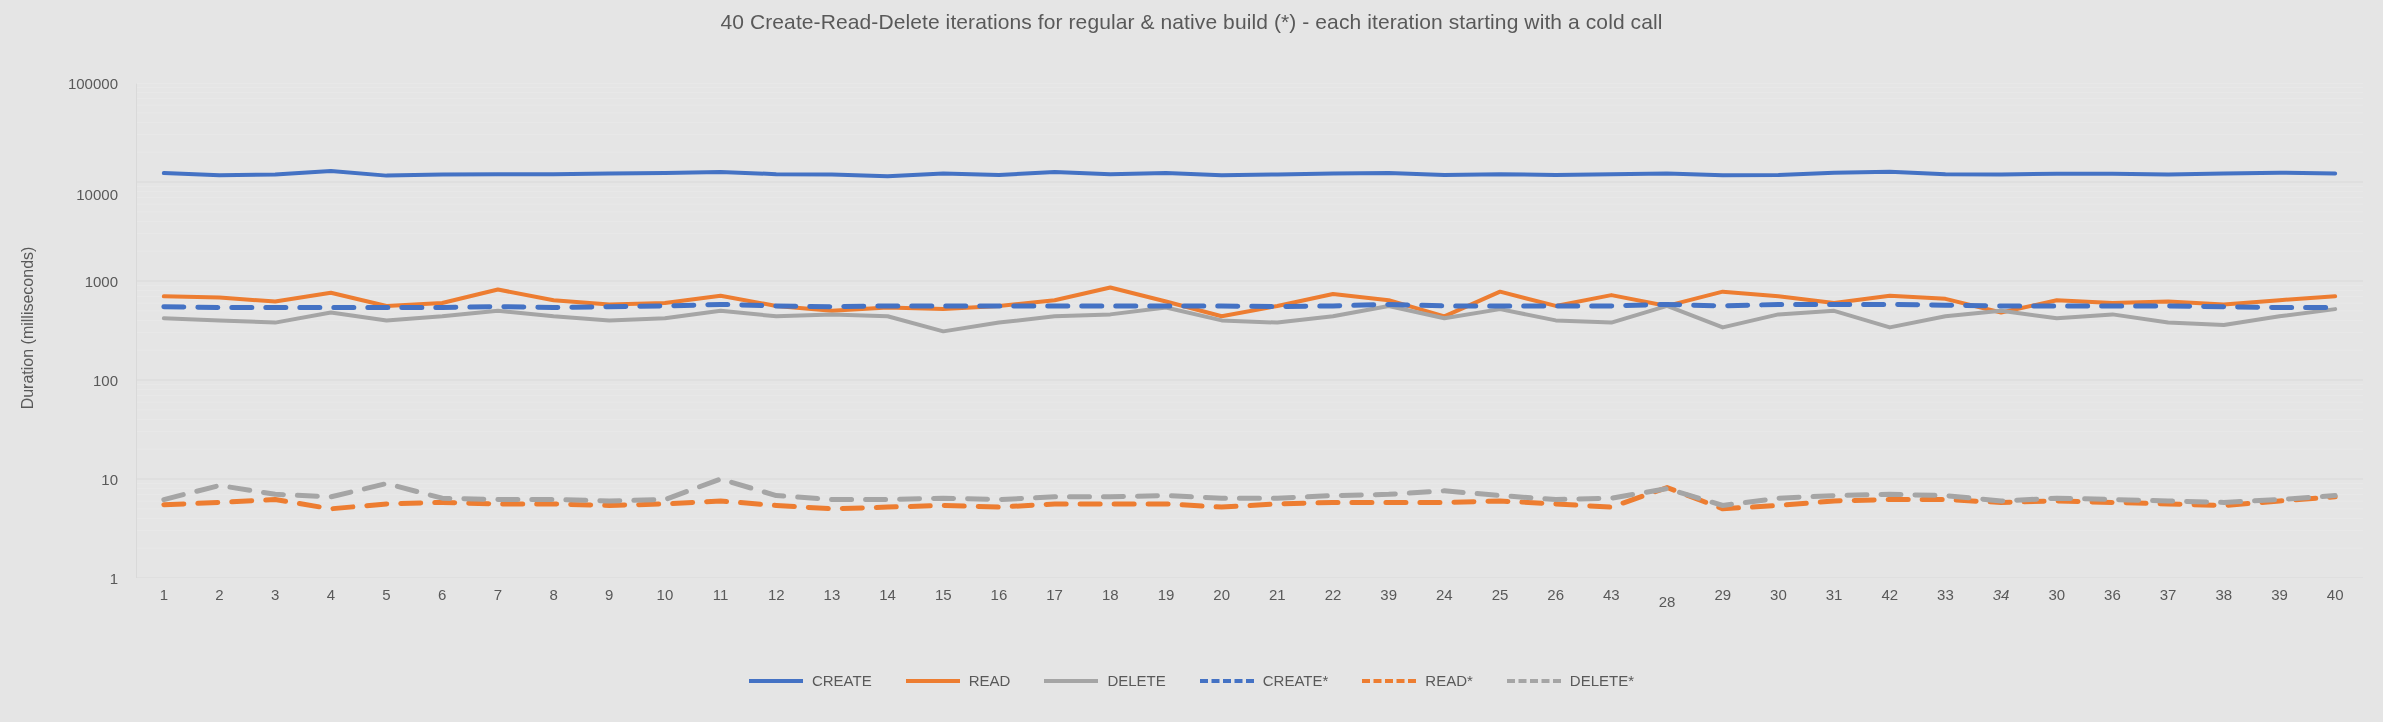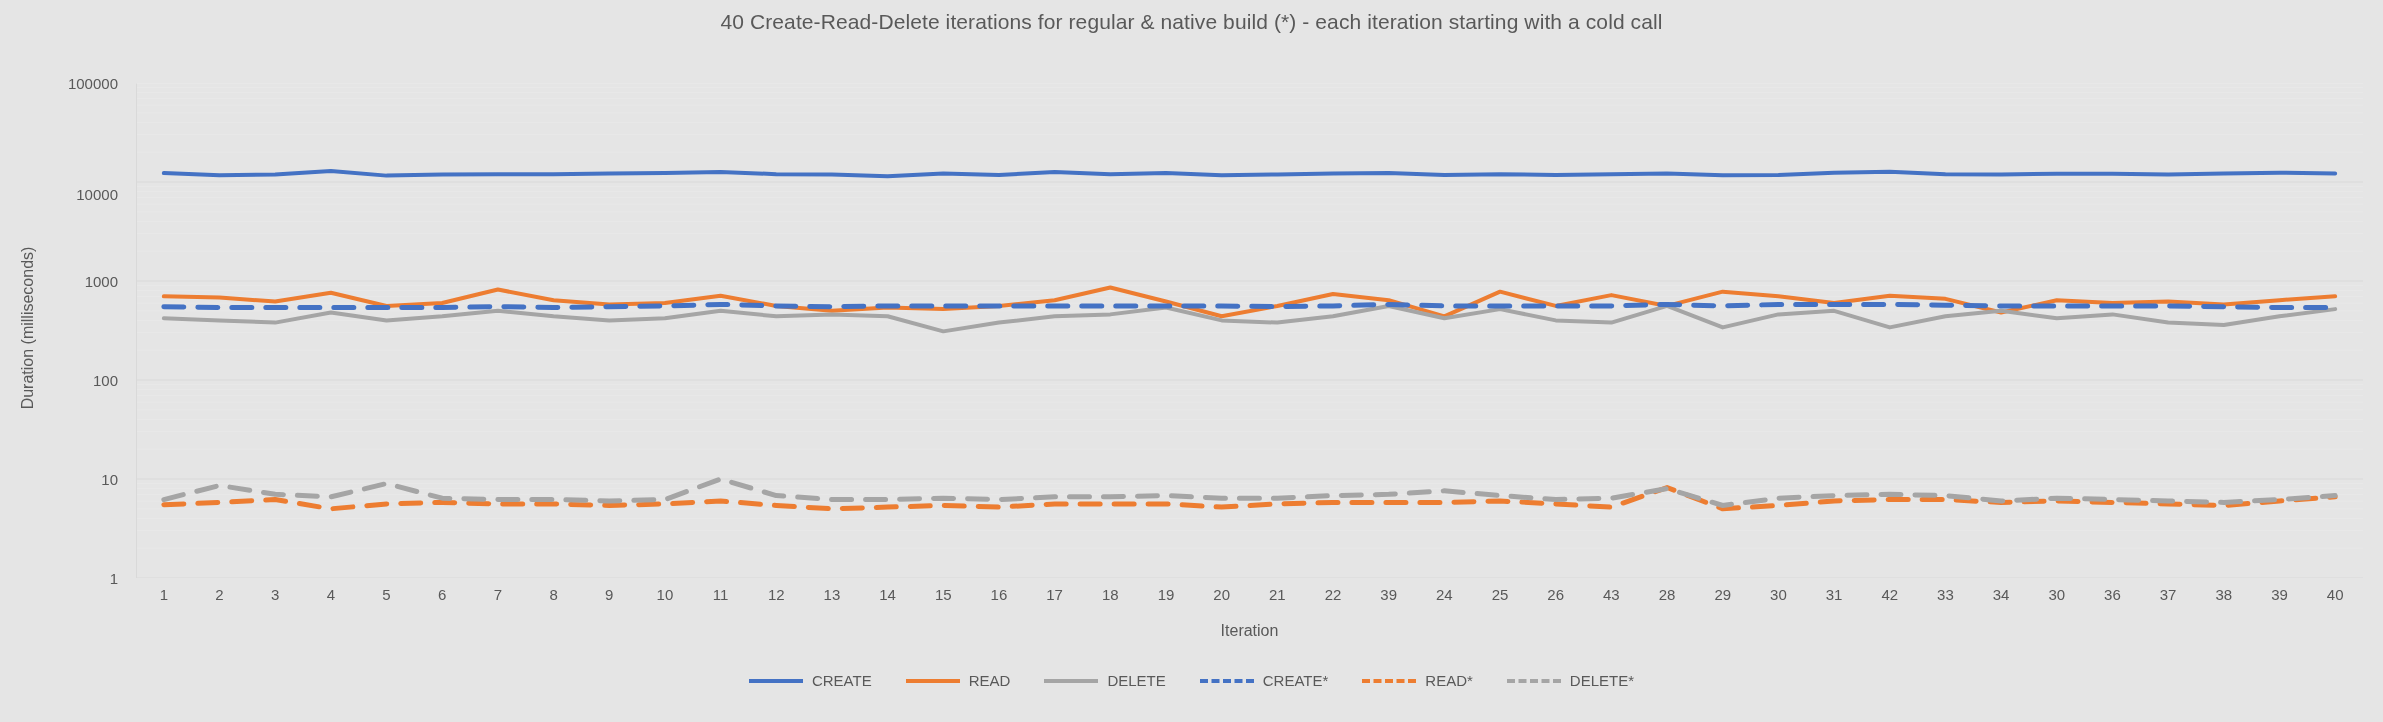--- a/index.html
+++ b/index.html
@@ -228,36 +228,35 @@
       <div class="xtick" style="left: 1110.31px;">18</div>
       <div class="xtick" style="left: 1165.99px;">19</div>
       <div class="xtick" style="left: 1221.66px;">20</div>
       <div class="xtick" style="left: 1277.34px;">21</div>
       <div class="xtick" style="left: 1333.01px;">22</div>
       <div class="xtick" style="left: 1388.69px;">39</div>
       <div class="xtick" style="left: 1444.36px;">24</div>
       <div class="xtick" style="left: 1500.04px;">25</div>
       <div class="xtick" style="left: 1555.71px;">26</div>
       <div class="xtick" style="left: 1611.39px;">43</div>
-      <div class="xtick" style="left: 1667.06px;">28</div>
+      <div class="xtick" style="left: 1667.06px; margin-top: 7px;">28</div>
       <div class="xtick" style="left: 1722.74px;">29</div>
       <div class="xtick" style="left: 1778.41px;">30</div>
       <div class="xtick" style="left: 1834.09px;">31</div>
       <div class="xtick" style="left: 1889.76px;">42</div>
       <div class="xtick" style="left: 1945.44px;">33</div>
-      <div class="xtick" style="left: 2001.11px;">34</div>
+      <div class="xtick" style="left: 2001.11px; font-style: italic;">34</div>
       <div class="xtick" style="left: 2056.79px;">30</div>
       <div class="xtick" style="left: 2112.46px;">36</div>
       <div class="xtick" style="left: 2168.14px;">37</div>
       <div class="xtick" style="left: 2223.81px;">38</div>
       <div class="xtick" style="left: 2279.49px;">39</div>
       <div class="xtick" style="left: 2335.16px;">40</div>
     </div>
 
-  <div id="x-axis-title">Iteration</div>
 
   <div id="legend">
       <div class="legend-item">
         <span class="legend-swatch" style="border-top-color: rgb(68, 114, 196);"></span>
         <span class="legend-label">CREATE</span>
       </div>
       <div class="legend-item">
         <span class="legend-swatch" style="border-top-color: rgb(237, 125, 49);"></span>
         <span class="legend-label">READ</span>
       </div>

